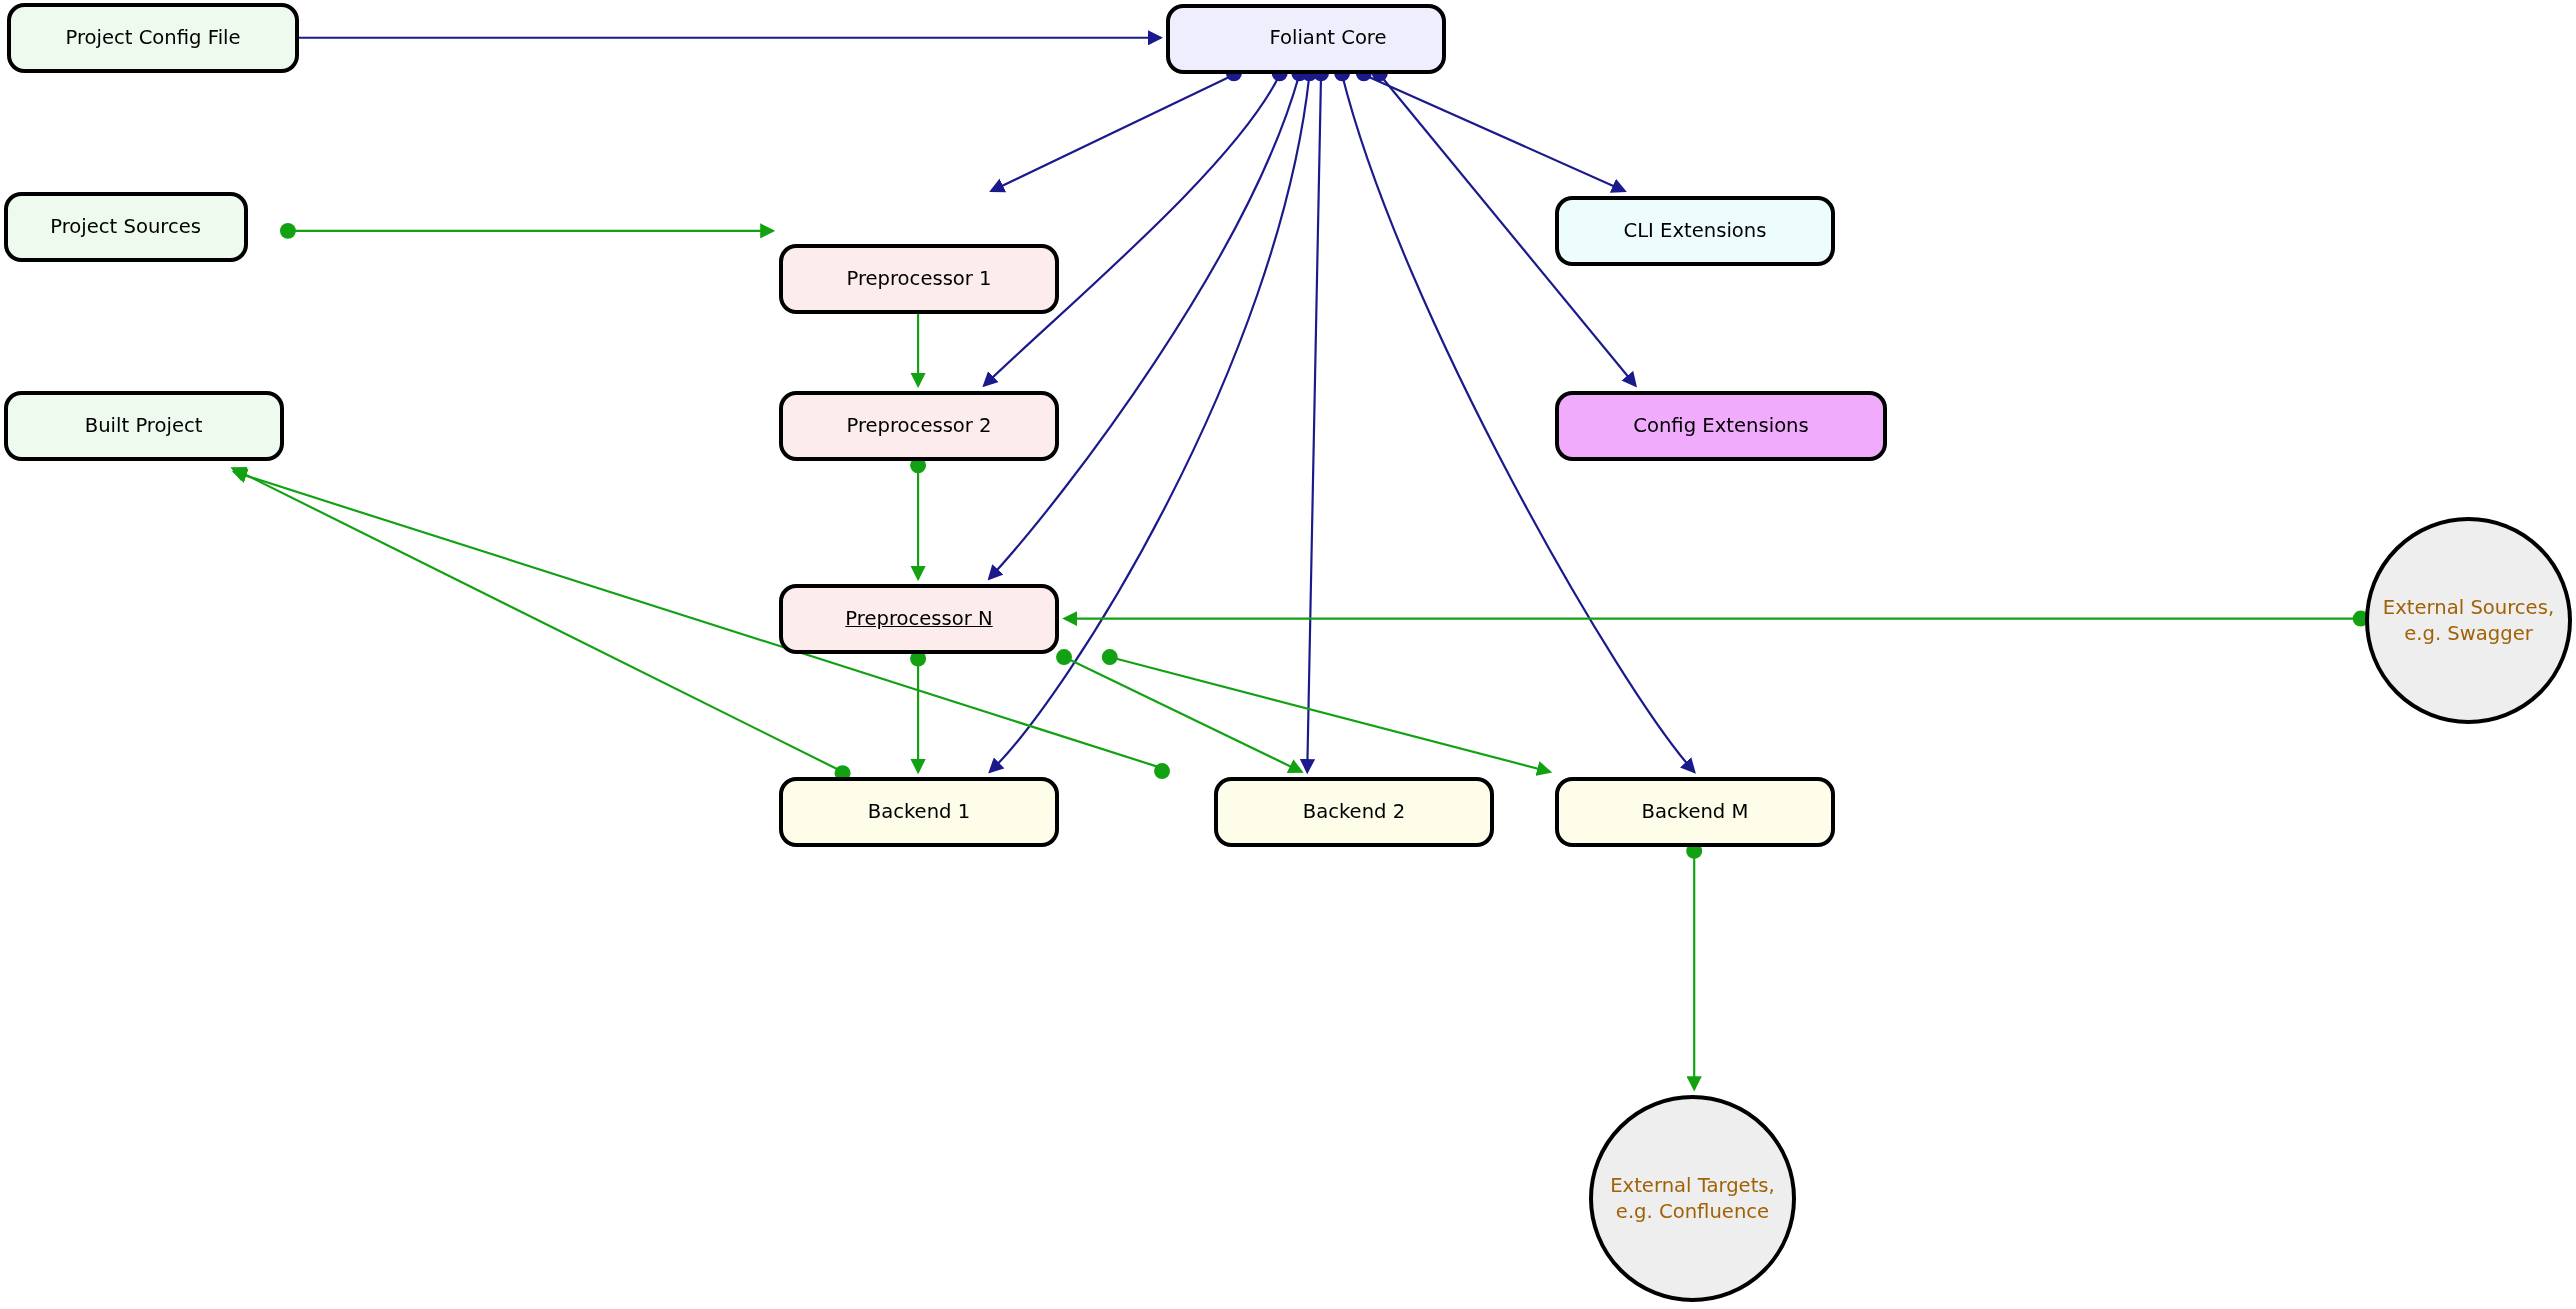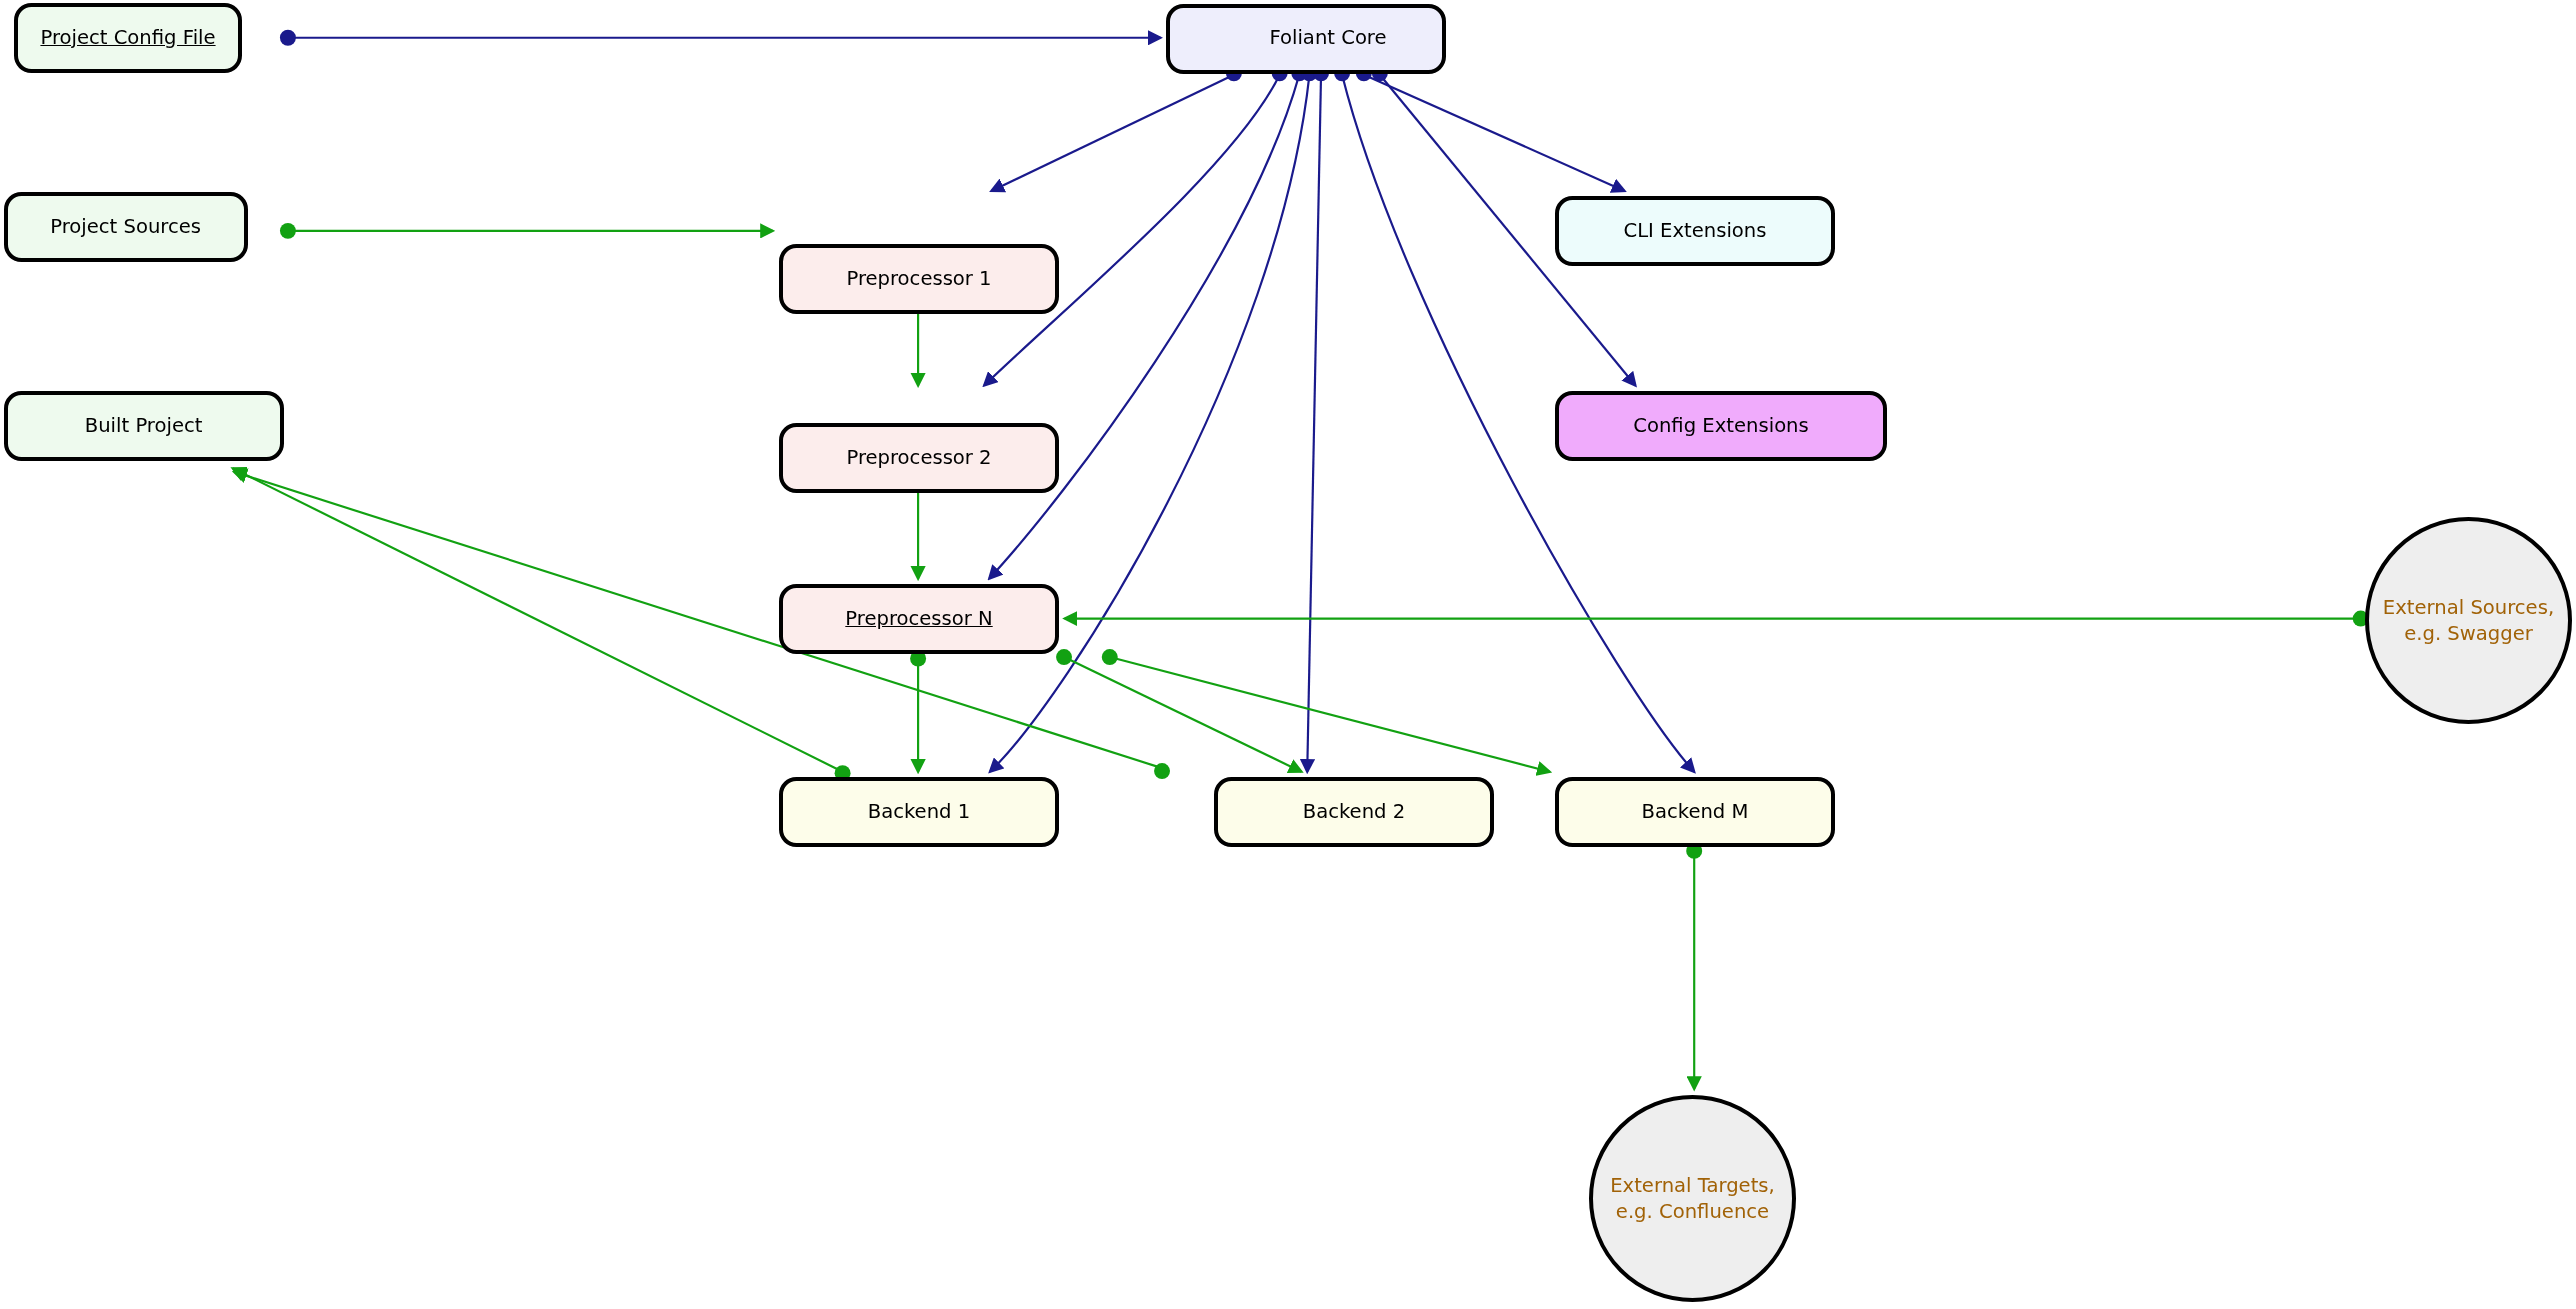--- a/index.html
+++ b/index.html
@@ -117,41 +117,41 @@
       <circle cx="1264" cy="907" r="11"></circle>
       <circle cx="1465" cy="905" r="11"></circle>
       <circle cx="1528" cy="905" r="11"></circle>
       <circle cx="3251" cy="852" r="11"></circle>
       <circle cx="1160" cy="1065" r="11"></circle>
       <circle cx="1600" cy="1062" r="11"></circle>
       <circle cx="2333" cy="1172" r="11"></circle>
     </g>
   </svg>
 
-  <div class="node" style="left:14px; top:2.9px; width:228px; height:70px; background:#eefaee;text-decoration:underline;">
+  <div class="node" style="left:7px; top:2.9px; width:292px; height:70px; background:#eefaee;">
     <span class="node-label">Project Config File</span>
   </div>
 
   <div class="node" style="left:3.6px; top:192px; width:244px; height:70px; background:#eefaee;">
     <span class="node-label">Project Sources</span>
   </div>
 
   <div class="node" style="left:3.6px; top:391px; width:280px; height:70px; background:#eefaee;">
     <span class="node-label">Built Project</span>
   </div>
 
   <div class="node" style="left:1166px; top:3.6px; width:280px; height:70px; background:#eeeefc;padding-left:44px;">
     <span class="node-label">Foliant Core</span>
   </div>
 
   <div class="node" style="left:779px; top:196px; width:280px; height:70px; background:#fcedec;margin-top:48px;">
     <span class="node-label">Preprocessor 1</span>
   </div>
 
-  <div class="node" style="left:779px; top:391px; width:280px; height:70px; background:#fcedec;margin-top:32px;">
+  <div class="node" style="left:779px; top:391px; width:280px; height:70px; background:#fcedec;">
     <span class="node-label">Preprocessor 2</span>
   </div>
 
   <div class="node" style="left:779px; top:584px; width:280px; height:70px; background:#fcedec;text-decoration:underline;">
     <span class="node-label">Preprocessor N</span>
   </div>
 
   <div class="node" style="left:1555px; top:196px; width:280px; height:70px; background:#edfcfc;">
     <span class="node-label">CLI Extensions</span>
   </div>

